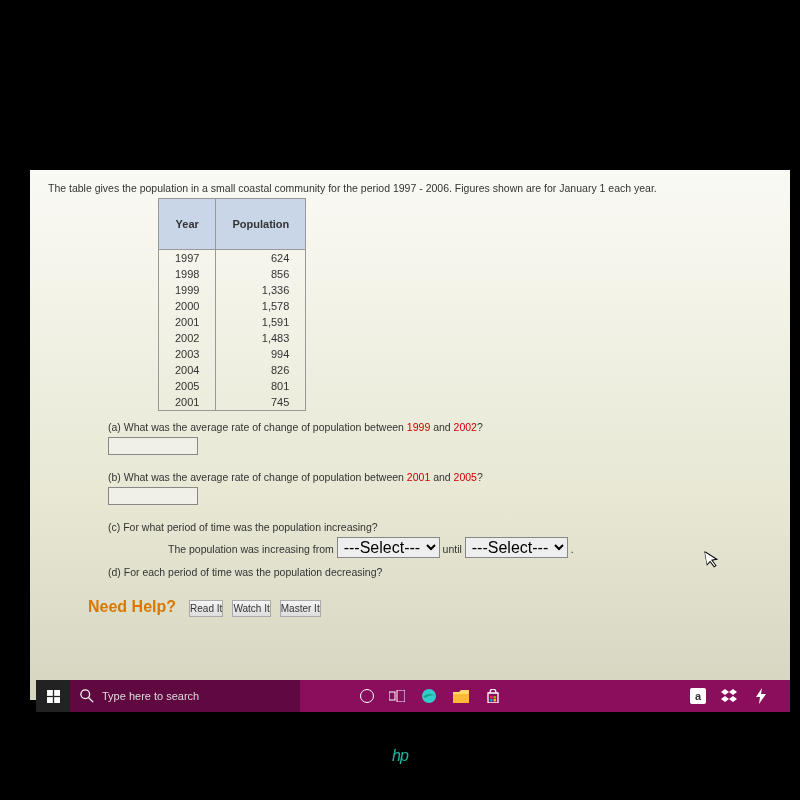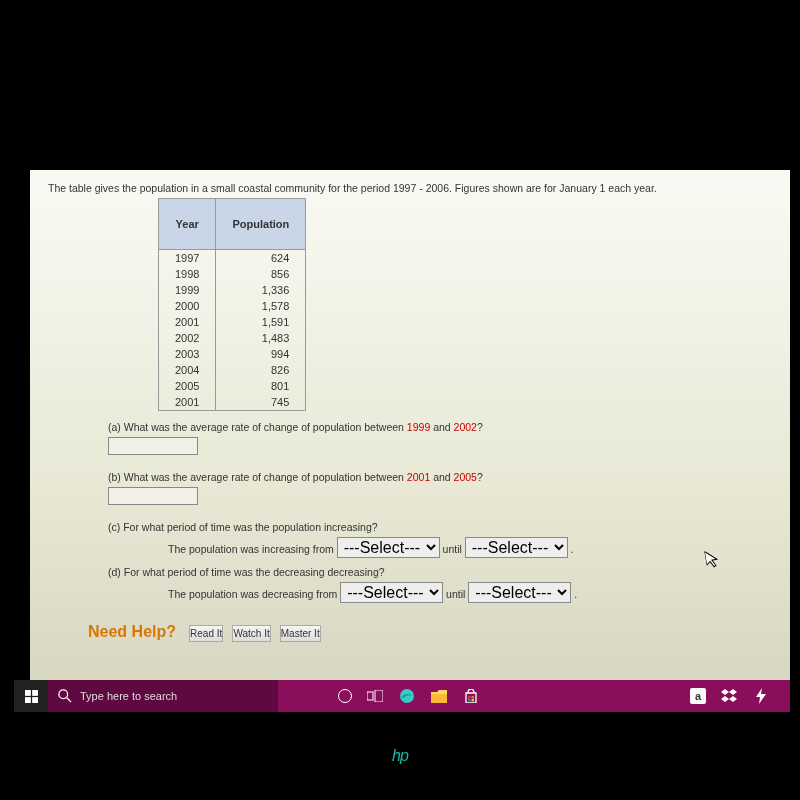--- a/index.html
+++ b/index.html
@@ -101,21 +101,21 @@
       position: absolute;
       right: 70px;
       top: 380px;
       font-size: 14px;
       color: #222;
       transform: rotate(-10deg);
     }
     .taskbar {
       position: absolute;
       bottom: 88px;
-      left: 14px;
+      left: 36px;
       right: 10px;
       height: 32px;
       background: linear-gradient(90deg, #8a0e5c, #8a0e5c);
       display: flex;
       align-items: center;
       color: #fff;
       font-size: 11px;
     }
     .start-btn {
       width: 34px;
@@ -238,28 +238,21 @@
 
     <div class="question">(c) For what period of time was the population increasing?</div>
     <div class="sub-line">
       <span>The population was increasing from </span>
       <select class="select-box"><option>---Select---</option></select>
       <span> until </span>
       <select class="select-box"><option>---Select---</option></select>
       <span>.</span>
     </div>
 
-    <div class="question">(d) For what period of time was the decreasing decreasing?</div>
-    <div class="sub-line">
-      <span>The population was decreasing from </span>
-      <select class="select-box"><option>---Select---</option></select>
-      <span> until </span>
-      <select class="select-box"><option>---Select---</option></select>
-      <span>.</span>
-    </div>
+    <div class="question">(d) For each period of time was the population decreasing?</div>
 
     <div class="help-section">
       <span class="help-label">Need Help?</span>
       <span class="help-btn">Read It</span>
       <span class="help-btn">Watch It</span>
       <span class="help-btn">Master It</span>
     </div>
 
     <div class="cursor-arrow">
       <svg width="14" height="18" viewBox="0 0 14 18">

